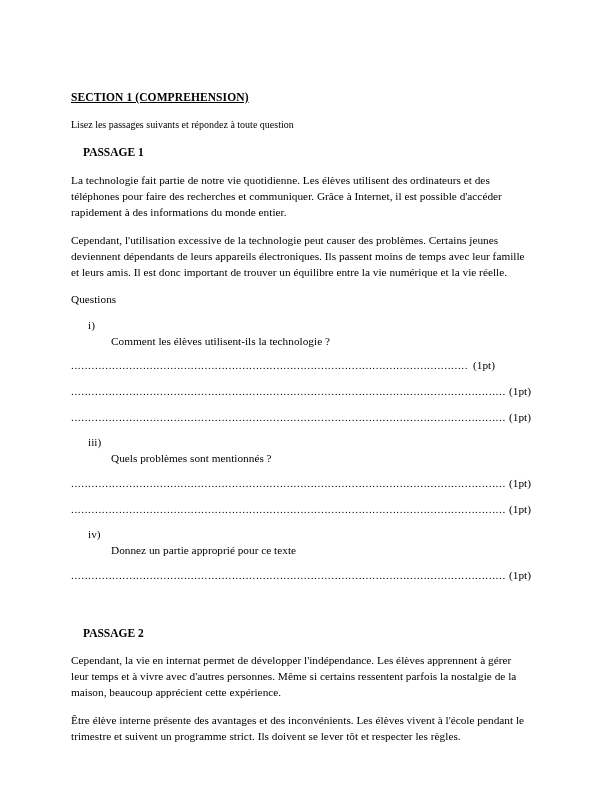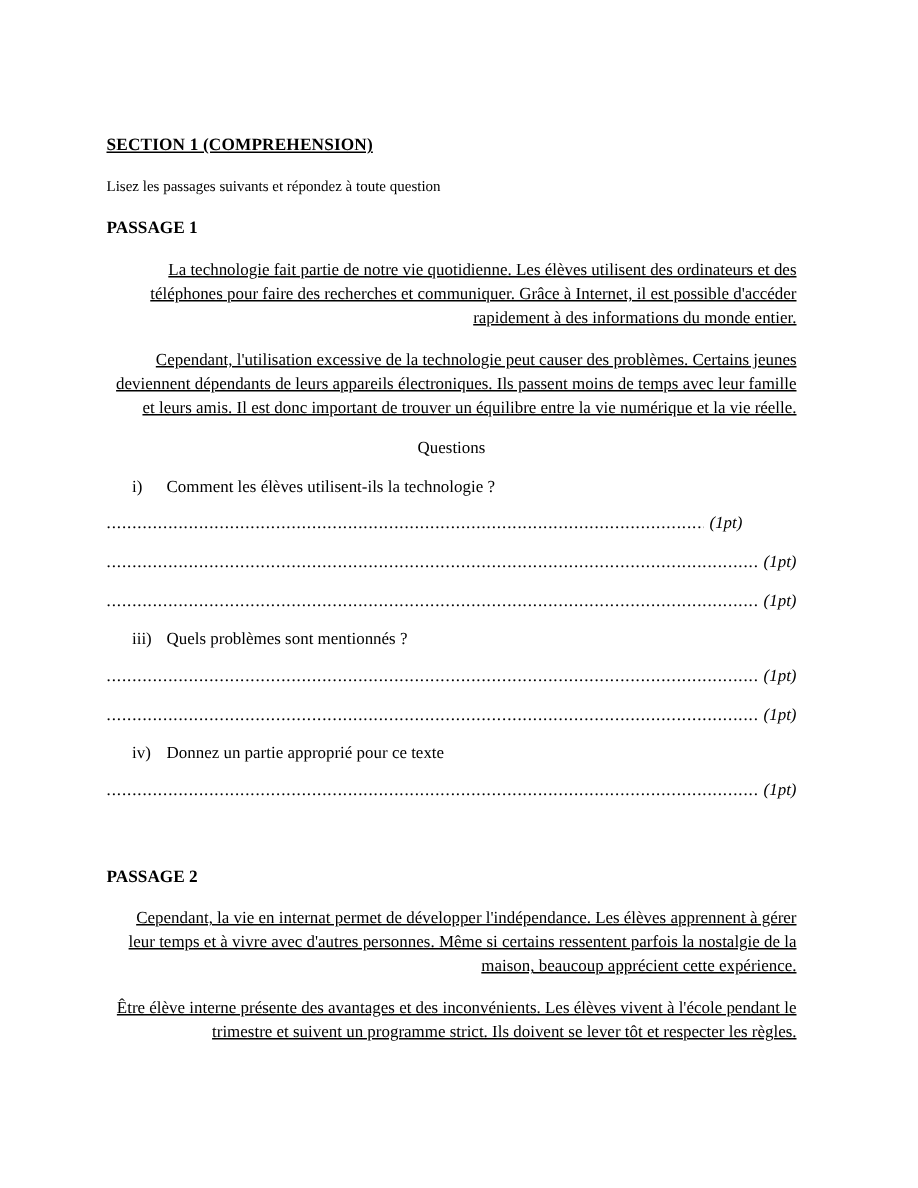--- a/index.html
+++ b/index.html
@@ -34,57 +34,56 @@
 
   .instruction {
     font-size: 10px;
     margin: 0 0 14px 0;
     line-height: 1.3;
   }
 
   .passage-heading {
     font-size: 11.5px;
     font-weight: bold;
-    margin: 0 0 12px 0;
+    margin: 0 0 12px 12px;
     line-height: 1.25;
   }
 
   .passage-heading.second {
     margin-top: 0;
   }
 
   .para {
     font-size: 11.3px;
     line-height: 1.42;
     margin: 0 0 12px 0;
-    text-align: right;
-    text-decoration: underline;
+    text-align: left;
   }
 
   .questions-label {
     font-size: 11.3px;
     margin: 0 0 11px 0;
     line-height: 1.3;
-    text-align: center;
   }
 
   .question-row {
     display: flex;
     font-size: 11.3px;
     line-height: 1.3;
     margin: 0 0 10px 0;
   }
   .q-num {
     width: 40px;
     flex: 0 0 40px;
     padding-left: 17px;
     box-sizing: border-box;
   }
   .q-text {
     flex: 1 1 auto;
+    margin-top: 16px;
   }
 
   .answer-line {
     display: flex;
     align-items: baseline;
     font-size: 11.3px;
     line-height: 1.3;
     margin: 0 0 11px 0;
     white-space: nowrap;
     overflow: hidden;
@@ -95,21 +94,20 @@
     letter-spacing: 0.6px;
     font-size: 11.3px;
     color: #000;
   }
   .dots.short {
     flex: 0 0 398px;
   }
   .pts {
     flex: 0 0 auto;
     padding-left: 4px;
-    font-style: italic;
   }
 
   .gap-before-passage2 {
     height: 32px;
   }
 </style>
 </head>
 <body>
 
 <div class="page">

